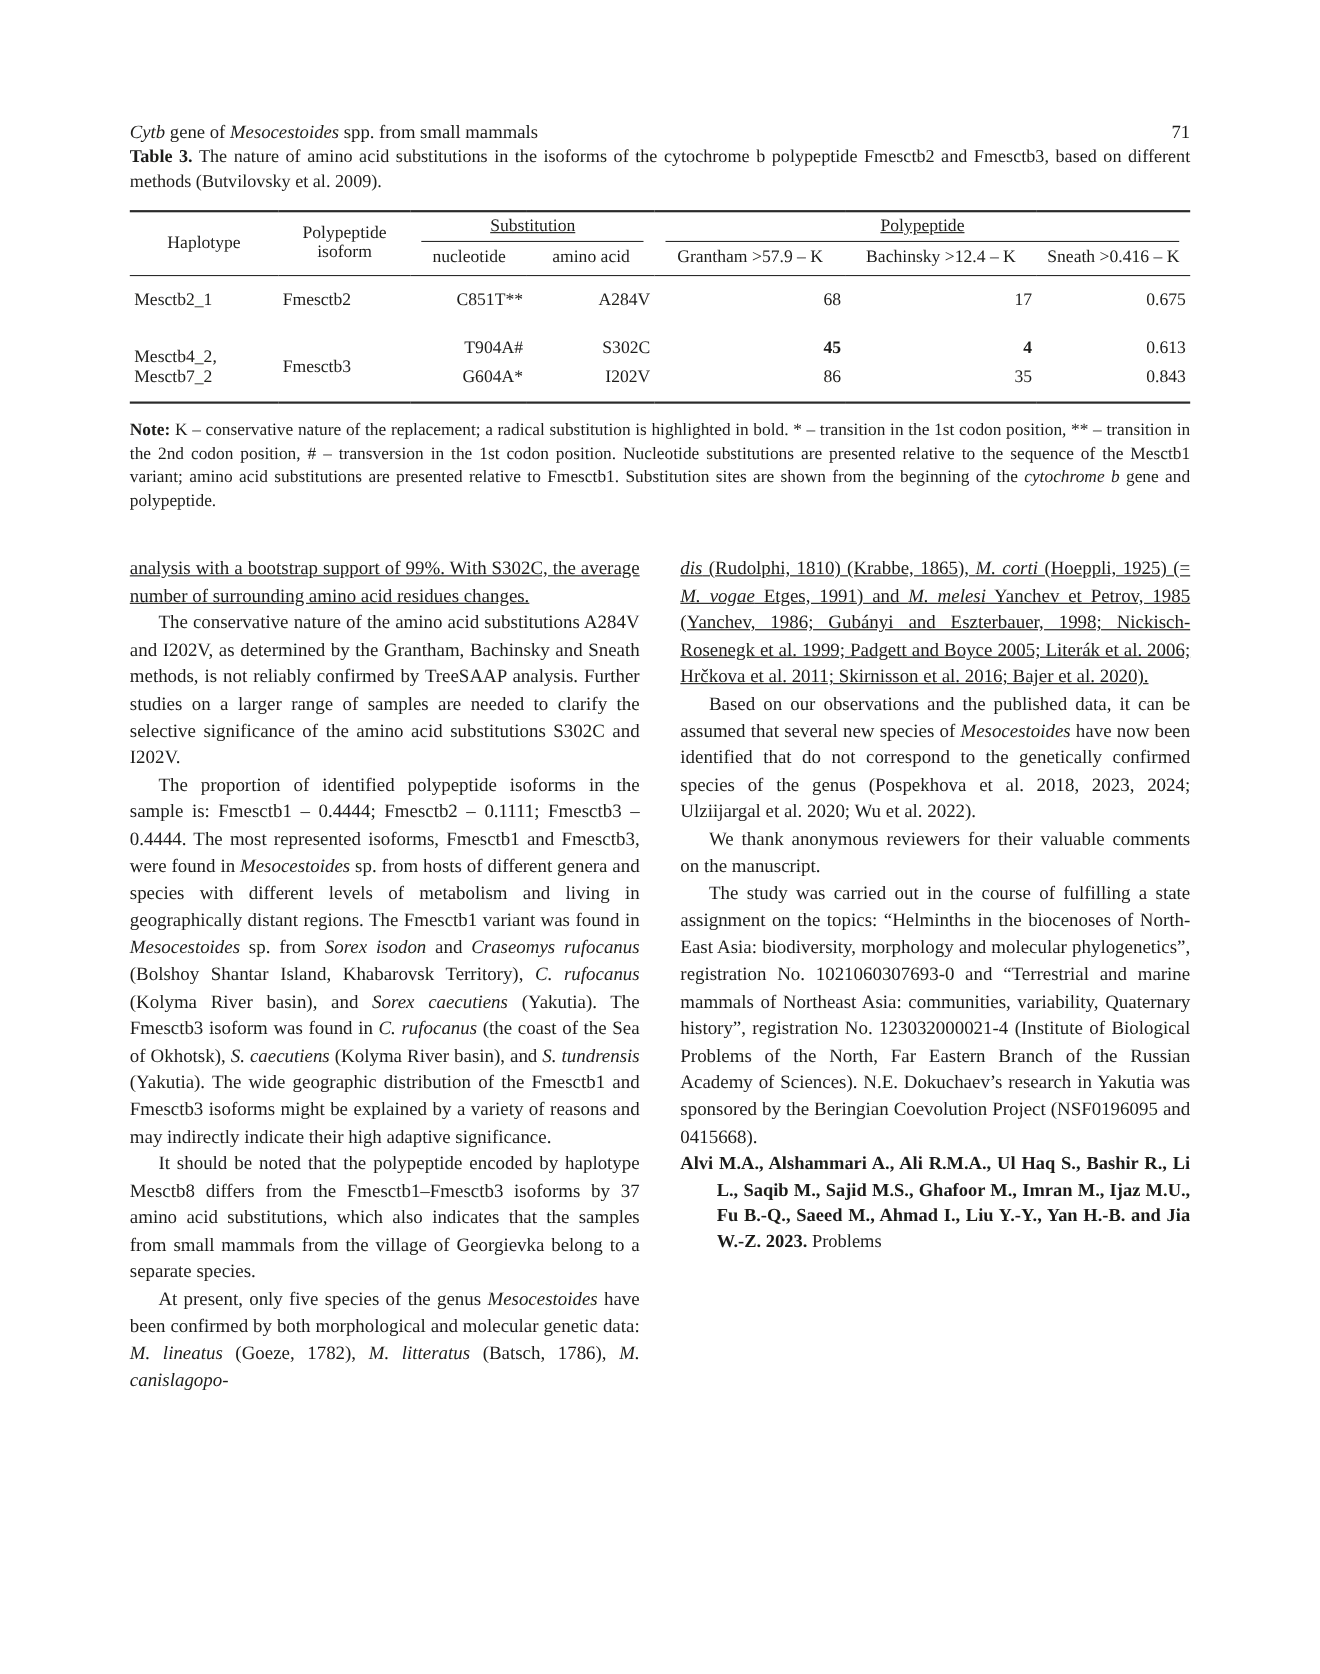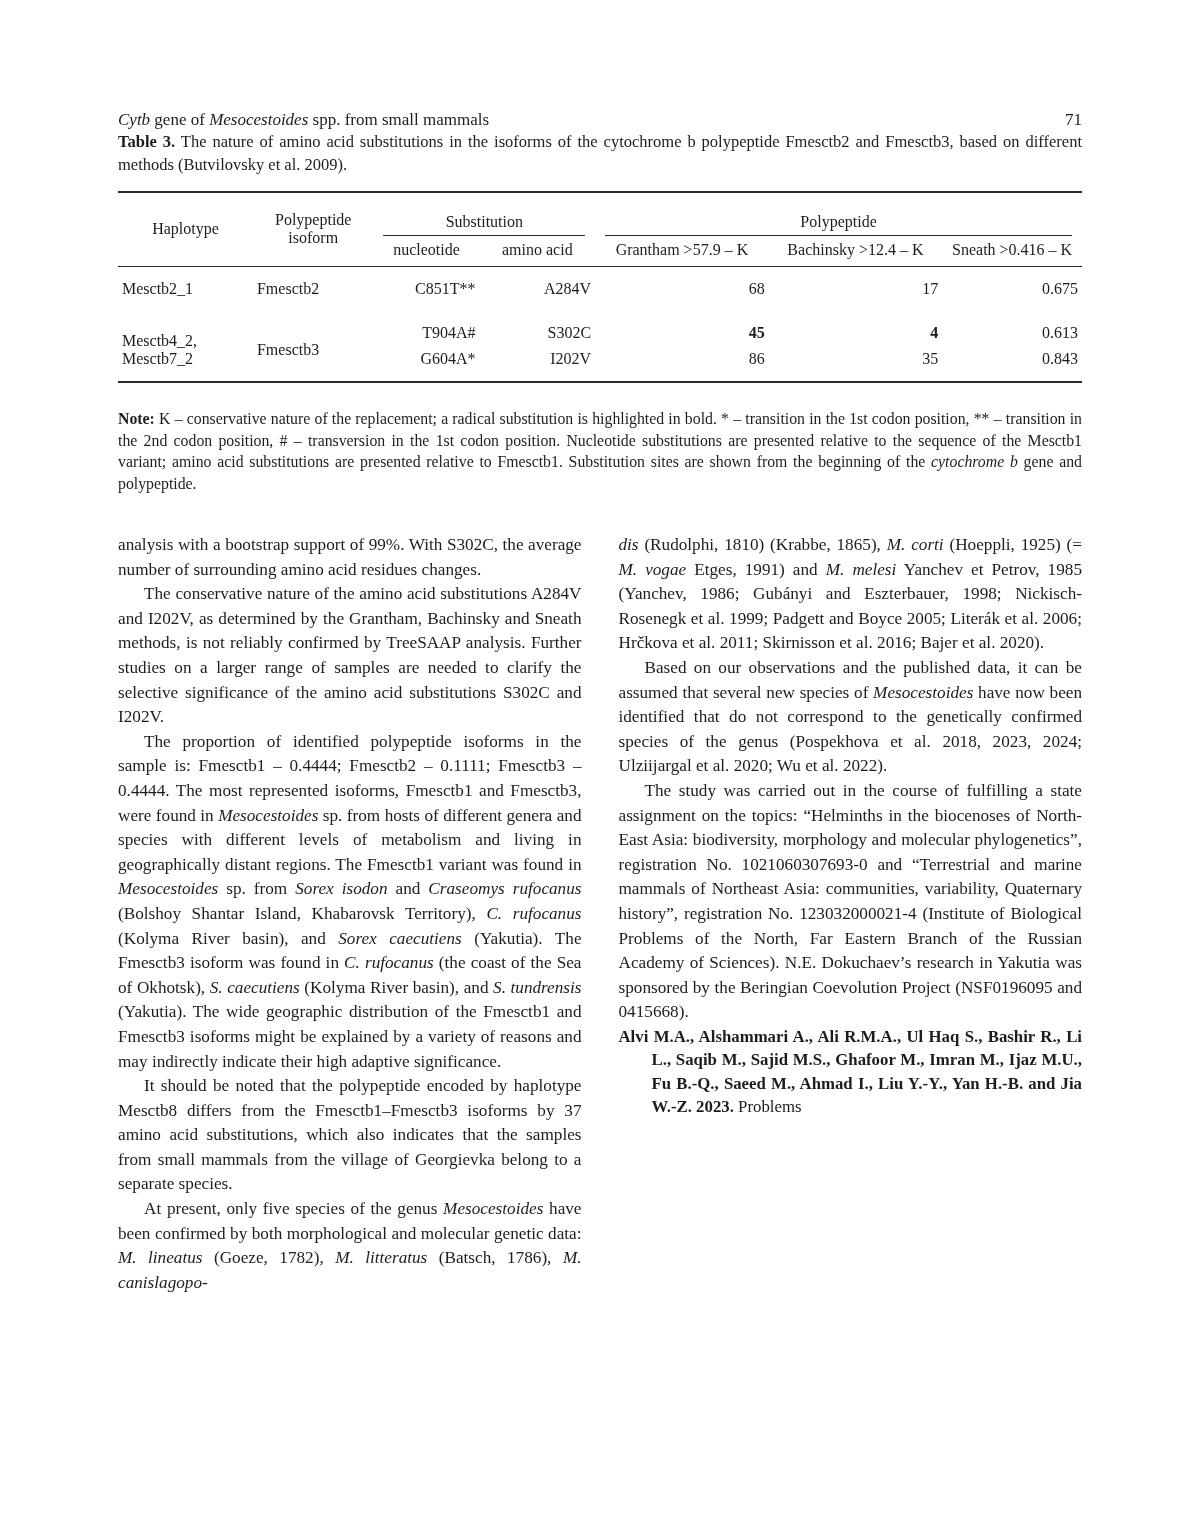--- a/index.html
+++ b/index.html
@@ -38,21 +38,21 @@
   table.tbl {
     margin-top: 14px;
     width: 100%;
     border-collapse: collapse;
     font-size: 16px;
     border-top: 2px solid #2a2a2a;
     border-bottom: 2px solid #2a2a2a;
   }
   table.tbl th { font-weight: normal; vertical-align: middle; text-align: center; }
   table.tbl thead { border-bottom: 1px solid #2a2a2a; }
-  table.tbl th.group { position: relative; padding: 20px 0 5px; }
+  table.tbl th.group { position: relative; padding: 4px 0 5px; text-decoration: underline; }
   table.tbl th.group::after {
     content: "";
     position: absolute;
     left: 10px; right: 10px; bottom: 0;
     border-bottom: 1px solid #2a2a2a;
   }
   table.tbl thead tr.sub th { padding: 5px 4px 7px; }
   table.tbl th.rspan { padding: 4px 6px; }
   table.tbl td {
     text-align: right;
@@ -60,40 +60,40 @@
     padding: 6px 4px;
   }
   table.tbl td.left { text-align: left; padding-left: 4px; }
   table.tbl tbody tr.first td { padding: 13px 4px 20px; }
   table.tbl tbody tr.g1 td { padding: 6px 4px 4px; }
   table.tbl tbody tr.g2 td { padding: 4px 4px 13px; }
   td.pre { white-space: pre-line; }
 
   
   .note {
-    margin-top: 25px;
+    margin-top: 13px;
     font-size: 15.8px;
     line-height: 1.38;
     text-align: justify;
   }
 
   
   .columns {
     margin-top: 38px;
     display: flex;
     gap: 37px;
   }
   .col { flex: 1 1 0; min-width: 0; }
   .para {
     font-size: 17.2px;
     line-height: 1.43;
     text-align: justify;
     text-indent: 26px;
   }
-  .para.noindent { text-indent: 0; }
+  .para.noindent { text-indent: 0; text-decoration: underline; }
   .section-heading {
     font-size: 17.5px;
     font-weight: bold;
     letter-spacing: 0.3px;
     margin: 27px 0 19px 0;
   }
   .ref-entry {
     font-size: 16.8px;
     line-height: 1.4;
     text-align: justify;
@@ -176,19 +176,20 @@
       <p class="para noindent"><span>analysis with a bootstrap support of 99%. With S302C, the average number of surrounding amino acid residues changes.</span></p>
       <p class="para"><span>The conservative nature of the amino acid substitutions A284V and I202V, as determined by the Grantham, Bachinsky and Sneath methods, is not reliably confirmed by TreeSAAP analysis. Further studies on a larger range of samples are needed to clarify the selective significance of the amino acid substitutions S302C and I202V.</span></p>
       <p class="para"><span>The proportion of identified polypeptide isoforms in the sample is: Fmesctb1 – 0.4444; Fmesctb2 – 0.1111; Fmesctb3 – 0.4444. The most represented isoforms, Fmesctb1 and Fmesctb3, were found in </span><span class="it">Mesocestoides</span><span> sp. from hosts of different genera and species with different levels of metabolism and living in geographically distant regions. The Fmesctb1 variant was found in </span><span class="it">Mesocestoides</span><span> sp. from </span><span class="it">Sorex isodon</span><span> and </span><span class="it">Craseomys rufocanus</span><span> (Bolshoy Shantar Island, Khabarovsk Territory), </span><span class="it">C. rufocanus</span><span> (Kolyma River basin), and </span><span class="it">Sorex caecutiens</span><span> (Yakutia). The Fmesctb3 isoform was found in </span><span class="it">C. rufocanus</span><span> (the coast of the Sea of Okhotsk), </span><span class="it">S. caecutiens</span><span> (Kolyma River basin), and </span><span class="it">S. tundrensis</span><span> (Yakutia). The wide geographic distribution of the Fmesctb1 and Fmesctb3 isoforms might be explained by a variety of reasons and may indirectly indicate their high adaptive significance.</span></p>
       <p class="para"><span>It should be noted that the polypeptide encoded by haplotype Mesctb8 differs from the Fmesctb1–Fmesctb3 isoforms by 37 amino acid substitutions, which also indicates that the samples from small mammals from the village of Georgievka belong to a separate species.</span></p>
       <p class="para"><span>At present, only five species of the genus </span><span class="it">Mesocestoides</span><span> have been confirmed by both morphological and molecular genetic data: </span><span class="it">M. lineatus</span><span> (Goeze, 1782), </span><span class="it">M. litteratus</span><span> (Batsch, 1786), </span><span class="it">M. canislagopo-</span></p>
     </div>
 
     <div class="col">
       <p class="para noindent"><span class="it">dis</span><span> (Rudolphi, 1810) (Krabbe, 1865), </span><span class="it">M. corti</span><span> (Hoeppli, 1925) (= </span><span class="it">M. vogae</span><span> Etges, 1991) and </span><span class="it">M. melesi</span><span> Yanchev et Petrov, 1985 (Yanchev, 1986; Gubányi and Eszterbauer, 1998; Nickisch-Rosenegk et al. 1999; Padgett and Boyce 2005; Literák et al. 2006; Hrčkova et al. 2011; Skirnisson et al. 2016; Bajer et al. 2020).</span></p>
       <p class="para"><span>Based on our observations and the published data, it can be assumed that several new species of </span><span class="it">Mesocestoides</span><span> have now been identified that do not correspond to the genetically confirmed species of the genus (Pospekhova et al. 2018, 2023, 2024; Ulziijargal et al. 2020; Wu et al. 2022).</span></p>
+      <p class="para"><span>We thank anonymous reviewers for their valuable comments on the manuscript.</span></p>
       <p class="para"><span>The study was carried out in the course of fulfilling a state assignment on the topics: “Helminths in the biocenoses of North-East Asia: biodiversity, morphology and molecular phylogenetics”, registration No. 1021060307693-0 and “Terrestrial and marine mammals of Northeast Asia: communities, variability, Quaternary history”, registration No. 123032000021-4 (Institute of Biological Problems of the North, Far Eastern Branch of the Russian Academy of Sciences). N.E. Dokuchaev’s research in Yakutia was sponsored by the Beringian Coevolution Project (NSF0196095 and 0415668).</span></p>
       <p class="ref-entry"><span class="bd">Alvi M.A., Alshammari A., Ali R.M.A., Ul Haq S., Bashir R., Li L., Saqib M., Sajid M.S., Ghafoor M., Imran M., Ijaz M.U., Fu B.-Q., Saeed M., Ahmad I., Liu Y.-Y., Yan H.-B. and Jia W.-Z. 2023.</span><span> Problems</span></p>
     </div>
 
   </div>
 
 </div>
 
 </body></html>

